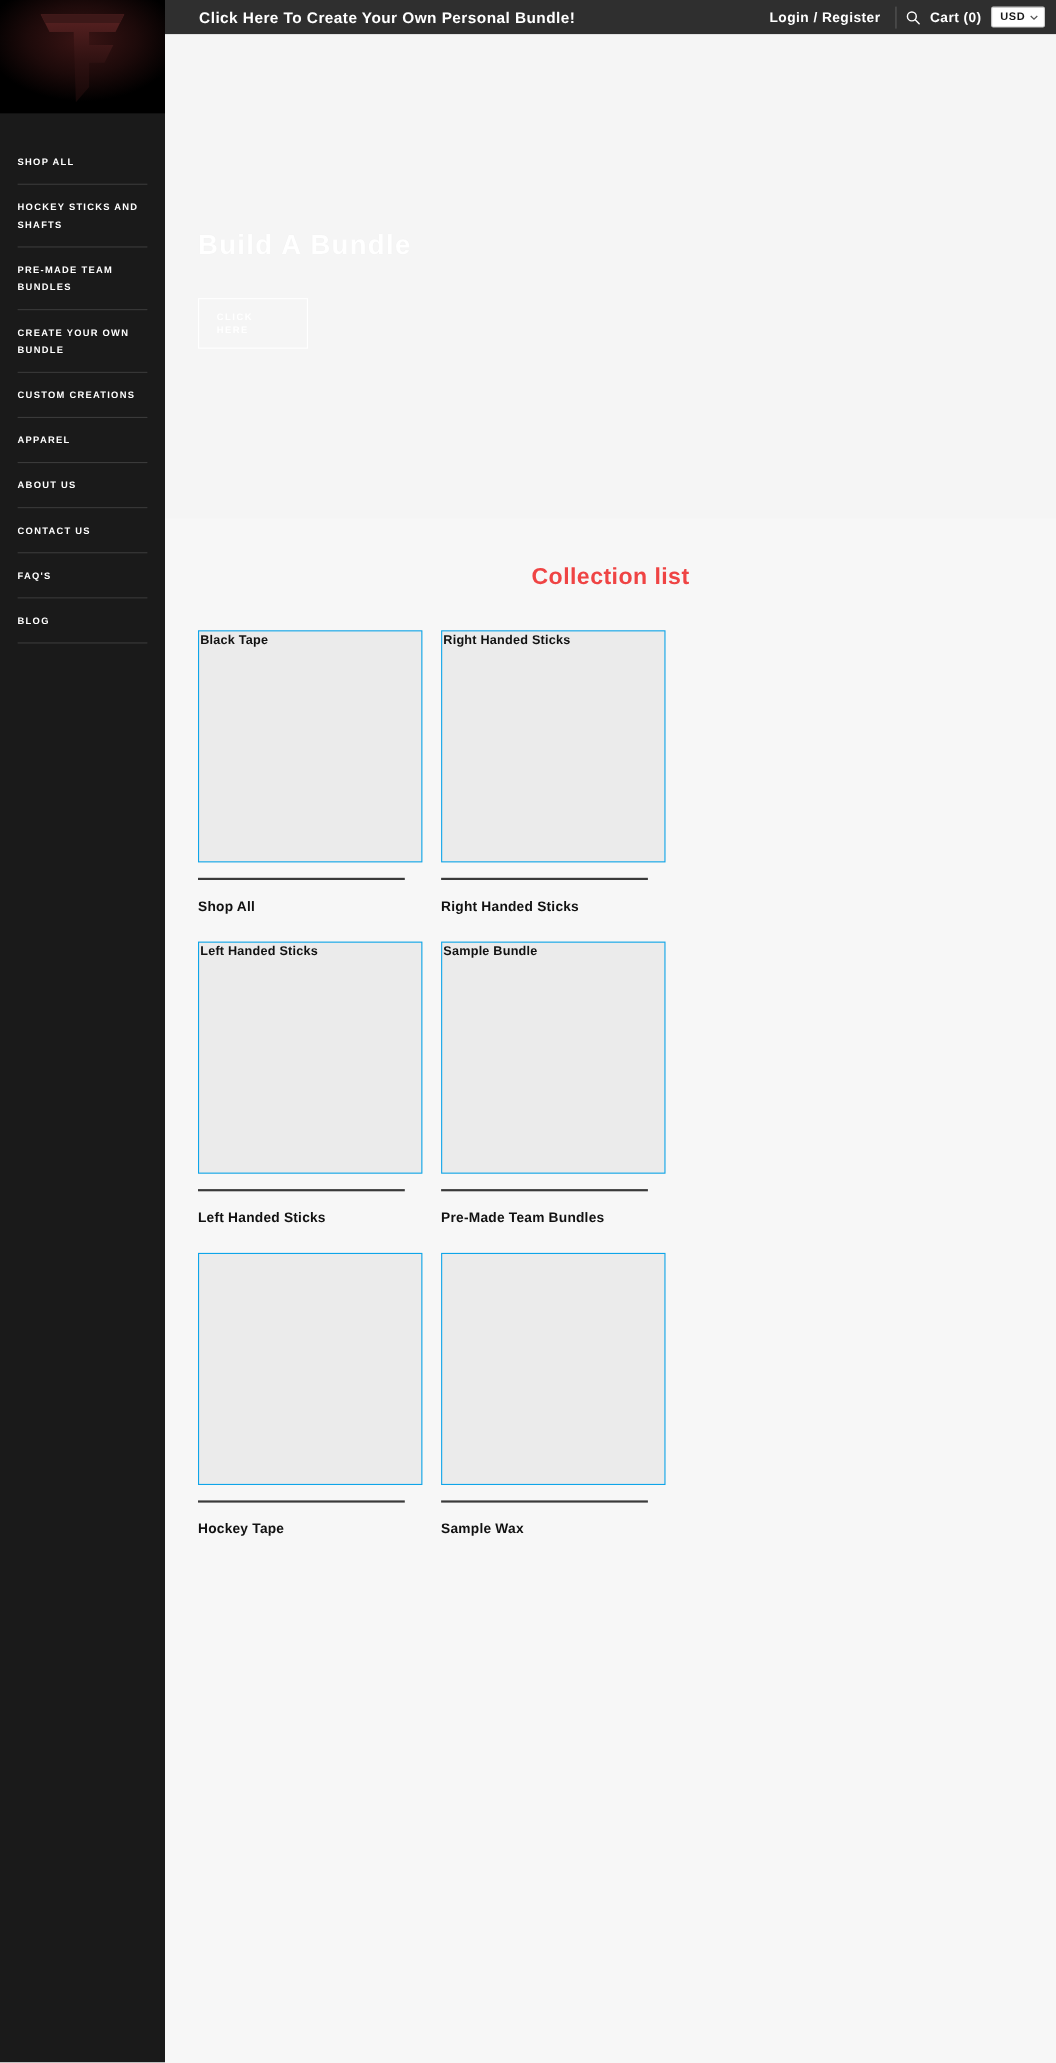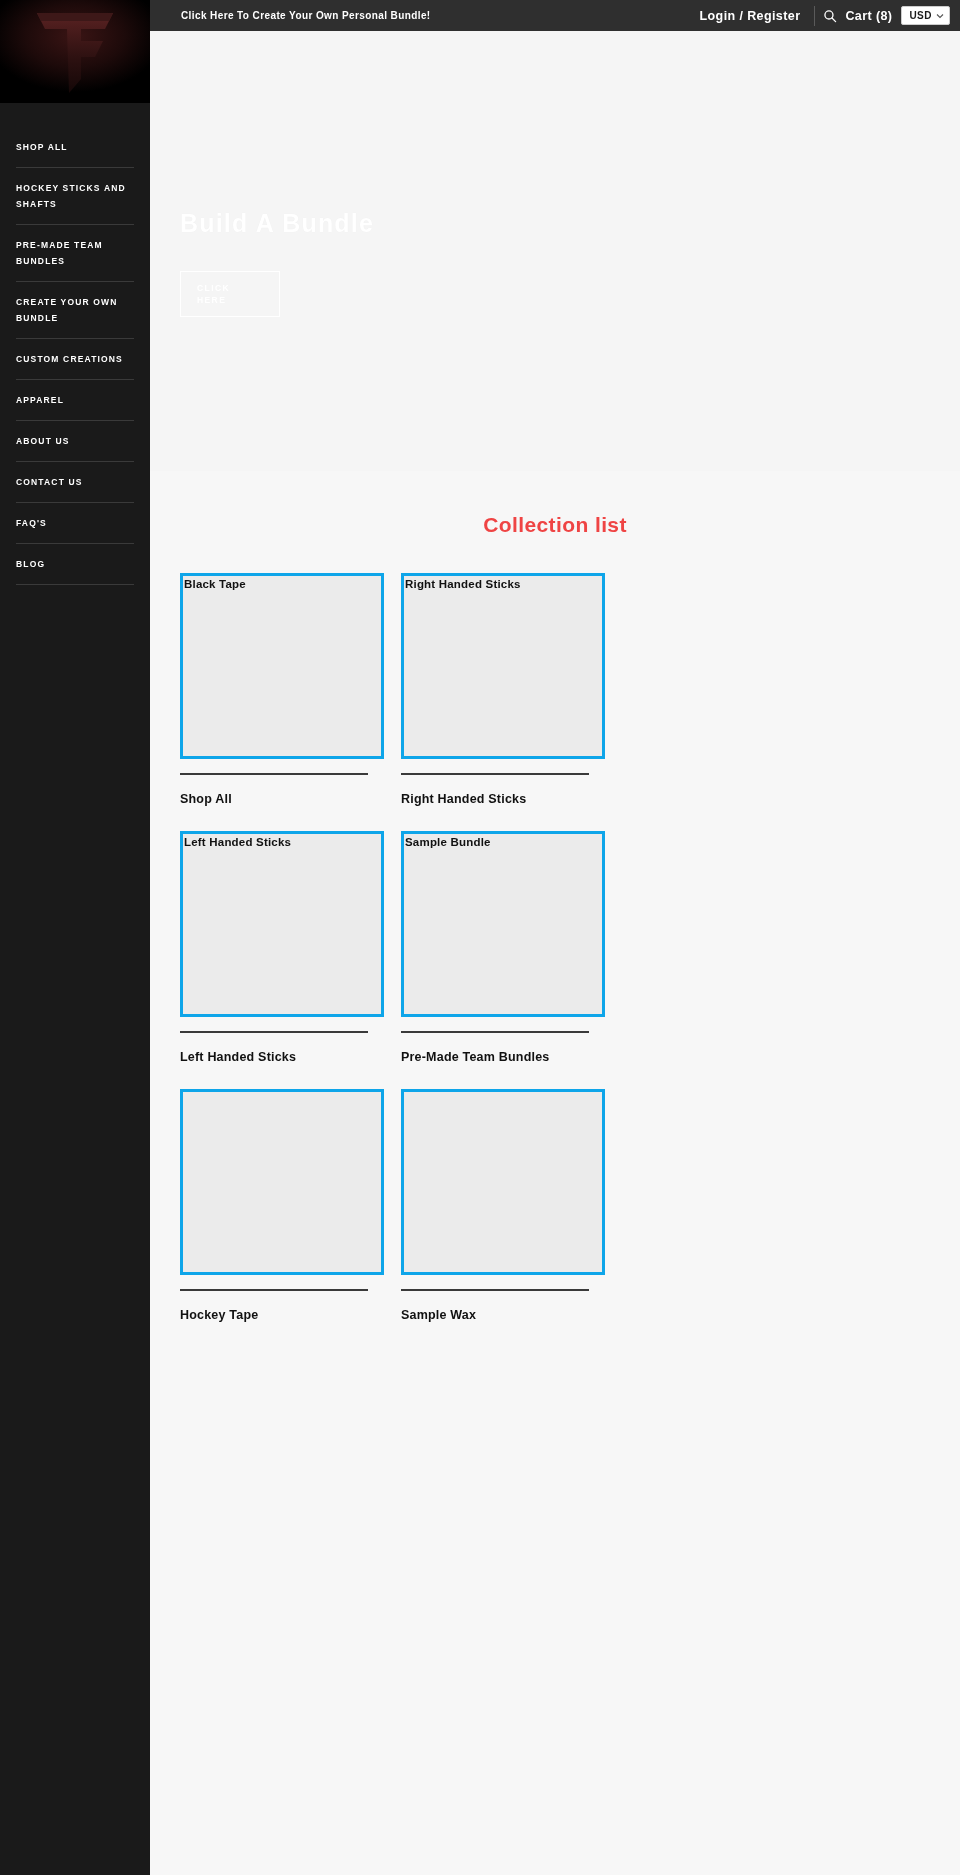--- a/index.html
+++ b/index.html
@@ -75,21 +75,21 @@
     left: 150px; top: 0;
     width: 810px;
     height: 31px;
     background: #2f2f2f;
     display: flex;
     align-items: center;
     z-index: 6;
   }
   .promo {
     color: #ffffff;
-    font-size: 10px;
+    font-size: 14px;
     font-weight: bold;
     letter-spacing: 0.4px;
     margin-left: 31px;
     cursor: pointer;
     white-space: nowrap;
   }
   .topbar-right {
     display: flex;
     align-items: center;
     margin-left: auto;
@@ -212,23 +212,23 @@
     margin: 36px 0 0 30px;
   }
 
   .card {
     margin-bottom: 25px;
     cursor: pointer;
   }
   .card-image {
     position: relative;
     width: 204px;
-    height: 186px;
+    height: 211px;
     background: #ebebeb;
-    border: 3px solid #0ea5e9;
+    border: 1px solid #0ea5e9;
     overflow: hidden;
   }
   .alt-text {
     position: absolute;
     left: 1px;
     top: 2px;
     color: #111111;
     font-size: 11.5px;
     font-weight: bold;
     letter-spacing: 0.2px;
@@ -287,21 +287,21 @@
     <div class="promo">Click Here To Create Your Own Personal Bundle!</div>
     <div class="topbar-right">
       <div class="login-link">Login / Register</div>
       <div class="divider-v"></div>
       <div class="search-btn">
         <svg width="14" height="14" viewBox="0 0 16 16">
           <circle cx="6.8" cy="6.8" r="4.6" fill="none" stroke="#ffffff" stroke-width="1.5"></circle>
           <line x1="10.3" y1="10.3" x2="14.4" y2="14.4" stroke="#ffffff" stroke-width="1.5" stroke-linecap="round"></line>
         </svg>
       </div>
-      <div class="cart-link">Cart (8)</div>
+      <div class="cart-link">Cart (0)</div>
       <div class="currency">
         <span class="currency-label">USD</span>
         <svg width="8" height="6" viewBox="0 0 8 6">
           <polyline points="1,1.5 4,4.5 7,1.5" fill="none" stroke="#555555" stroke-width="1.1"></polyline>
         </svg>
       </div>
     </div>
   </header>
 
   <main class="main">

